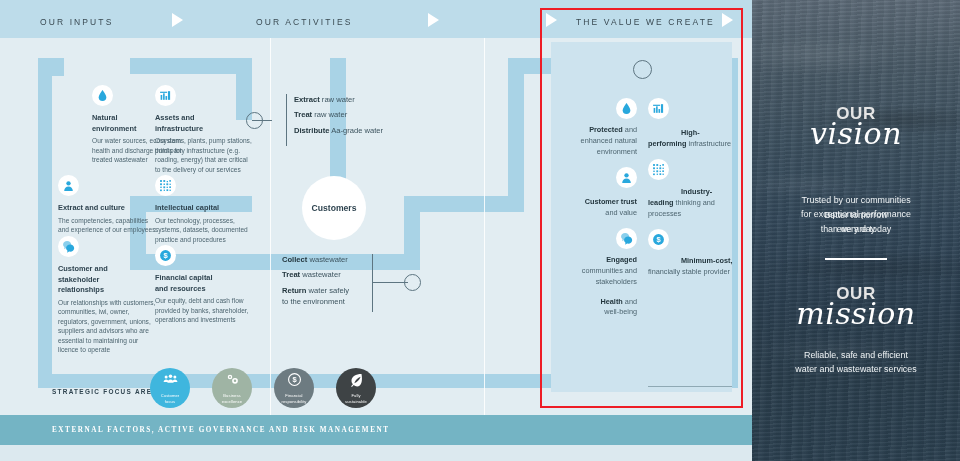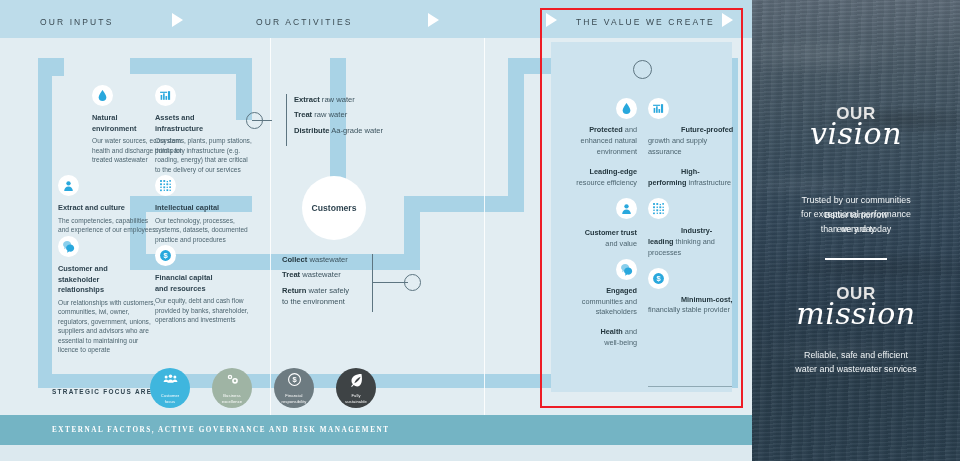--- a/index.html
+++ b/index.html
@@ -325,23 +325,20 @@
     <div class="val-col" style="left:551px; top:96px;" id="val-left">
         <div class="val-item">
           <div class="icon-circle" style="margin: 2px 0px 6px auto;">
             <svg width="13" height="13" viewBox="0 0 24 24">
               <path fill="#29a8dd" d="M12 2C12 2 5 11 5 15.2A7 7 0 0 0 19 15.2C19 11 12 2 12 2z"></path>
             </svg>
           </div>
           <div class="val-text" style="text-align: right;"><b>Protected</b><span> and enhanced natural environment</span></div>
         </div>
         <div class="val-item">
-          <div class="val-text" style="text-align: right;"><b>Leading-edge</b><span> resource efficiency</span></div>
-        </div>
-        <div class="val-item">
           <div class="icon-circle" style="margin: 2px 0px 6px auto;">
             <svg width="13" height="13" viewBox="0 0 24 24">
               <circle cx="12" cy="8" r="4" fill="#29a8dd"></circle>
               <path fill="#29a8dd" d="M4 22c0-4.4 3.6-8 8-8s8 3.6 8 8z"></path>
             </svg>
           </div>
         </div>
         <div class="val-item">
           <div class="val-text" style="text-align: right;"><b>Customer trust</b><span> and value</span></div>
         </div>
@@ -362,21 +359,20 @@
         <div class="val-item">
           <div class="icon-circle" style="margin: 2px 0px 6px;">
             <svg width="13" height="13" viewBox="0 0 24 24">
               <rect x="3" y="11" width="3" height="9" fill="#29a8dd"></rect>
               <rect x="7.5" y="8" width="3" height="12" fill="#29a8dd"></rect>
               <rect x="12" y="13" width="3" height="7" fill="#29a8dd"></rect>
               <rect x="16.5" y="4" width="4" height="16" fill="#29a8dd"></rect>
               <rect x="2" y="5" width="13" height="2.2" fill="#29a8dd"></rect>
             </svg>
           </div>
-          <div class="val-text" style="text-align: left;"><b>Future-proofed</b><span> growth and supply assurance</span></div>
         </div>
         <div class="val-item">
           <div class="val-text" style="text-align: left;"><b>High-performing</b><span> infrastructure</span></div>
         </div>
         <div class="val-item">
           <div class="icon-circle" style="margin: 2px 0px 6px;">
             <svg width="13" height="13" viewBox="0 0 24 24">
               <g fill="#29a8dd">
                 <rect x="2" y="2" width="3.4" height="3.4"></rect>
                 <rect x="8" y="2" width="3.4" height="3.4"></rect>

